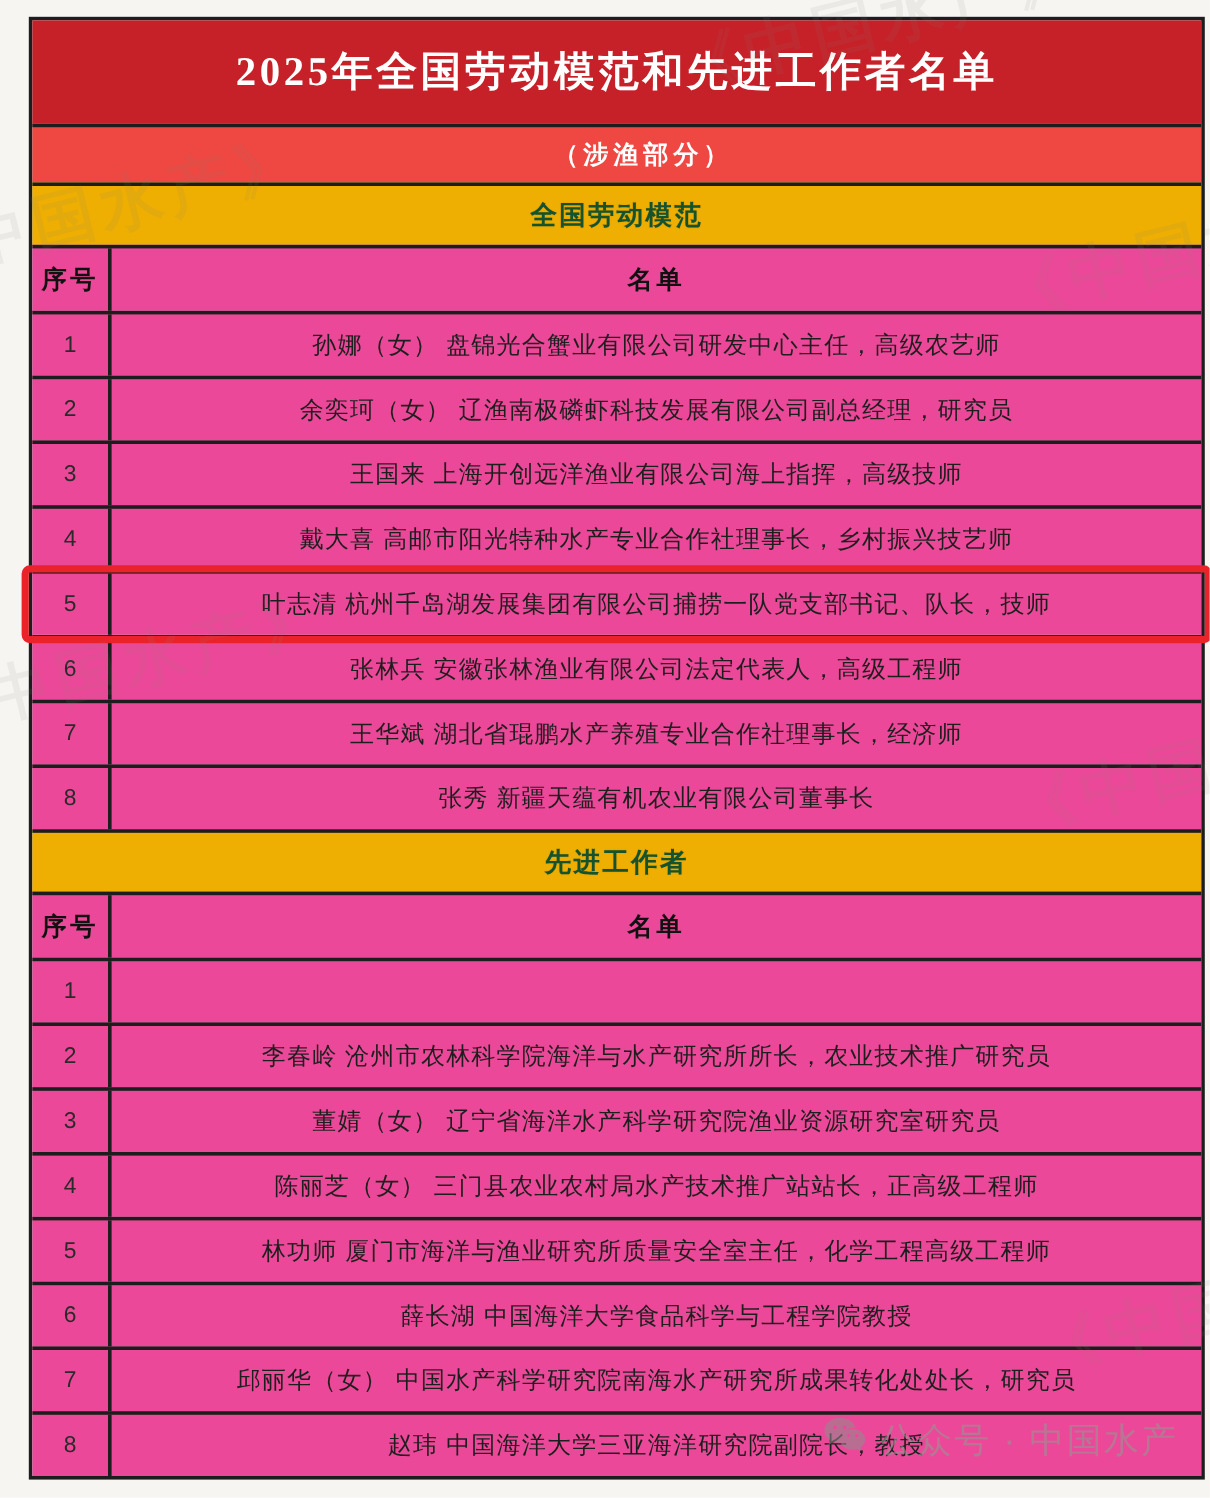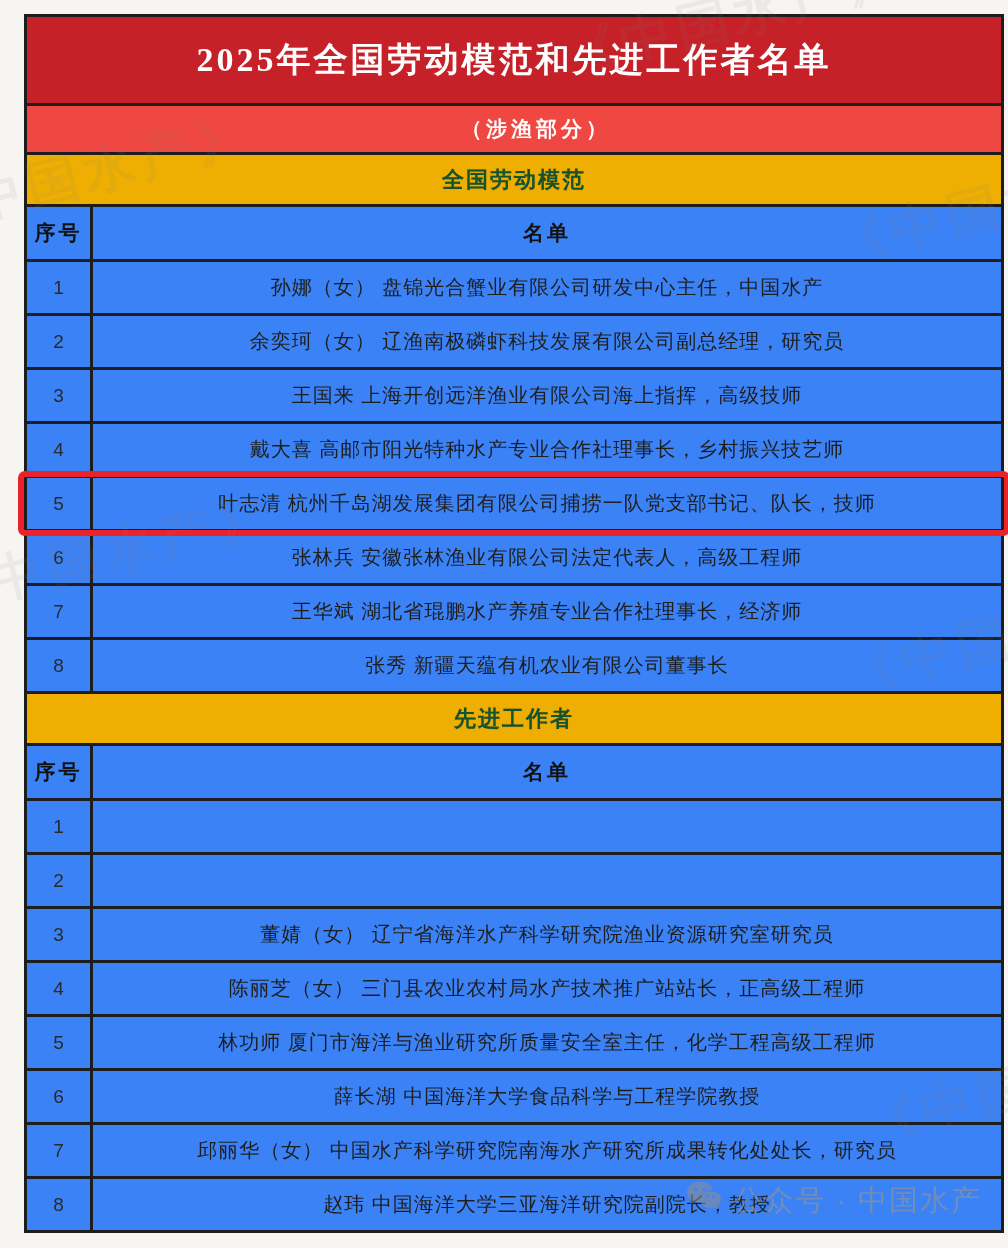--- a/index.html
+++ b/index.html
@@ -33,21 +33,21 @@
     font-weight:bold;font-size:21px;letter-spacing:4px;padding-left:44px;
   }
   .gold-band{
     height:52px;background:#eeaf02;color:#14532d;
     font-family:"Liberation Serif","DejaVu Serif",serif;
     font-weight:bold;font-size:22px;letter-spacing:2px;
     text-shadow:0 0 1px rgba(120,80,0,.35);
   }
   .row{
     box-sizing:border-box;height:54px;display:flex;align-items:stretch;
-    background:#3b82f6;
+    background:#ec4899;
   }
   .row.header-row{height:55px;}
   .cell-no{
     box-sizing:border-box;width:66px;flex:0 0 66px;
     border-right:3px solid #1d1d1d;
     display:flex;align-items:center;justify-content:center;
     font-size:19px;color:#2a2a2a;
   }
   .cell-name{
     flex:1;display:flex;align-items:center;justify-content:center;
@@ -98,21 +98,21 @@
   <div class="band subtitle-band">（涉渔部分）</div>
 
   <div class="band gold-band">全国劳动模范</div>
   <div class="row header-row">
     <div class="cell-no">序号</div>
     <div class="cell-name">名单</div>
   </div>
 
   <div class="row">
     <div class="cell-no">1</div>
-    <div class="cell-name">孙娜（女） 盘锦光合蟹业有限公司研发中心主任，中国水产</div>
+    <div class="cell-name">孙娜（女） 盘锦光合蟹业有限公司研发中心主任，高级农艺师</div>
   </div>
   <div class="row">
     <div class="cell-no">2</div>
     <div class="cell-name">余奕珂（女） 辽渔南极磷虾科技发展有限公司副总经理，研究员</div>
   </div>
   <div class="row">
     <div class="cell-no">3</div>
     <div class="cell-name">王国来 上海开创远洋渔业有限公司海上指挥，高级技师</div>
   </div>
   <div class="row">
@@ -141,20 +141,21 @@
   <div class="row header-row">
     <div class="cell-no">序号</div>
     <div class="cell-name">名单</div>
   </div>
 
   <div class="row">
     <div class="cell-no">1</div>
   </div>
   <div class="row">
     <div class="cell-no">2</div>
+    <div class="cell-name">李春岭 沧州市农林科学院海洋与水产研究所所长，农业技术推广研究员</div>
   </div>
   <div class="row">
     <div class="cell-no">3</div>
     <div class="cell-name">董婧（女） 辽宁省海洋水产科学研究院渔业资源研究室研究员</div>
   </div>
   <div class="row">
     <div class="cell-no">4</div>
     <div class="cell-name">陈丽芝（女） 三门县农业农村局水产技术推广站站长，正高级工程师</div>
   </div>
   <div class="row">

